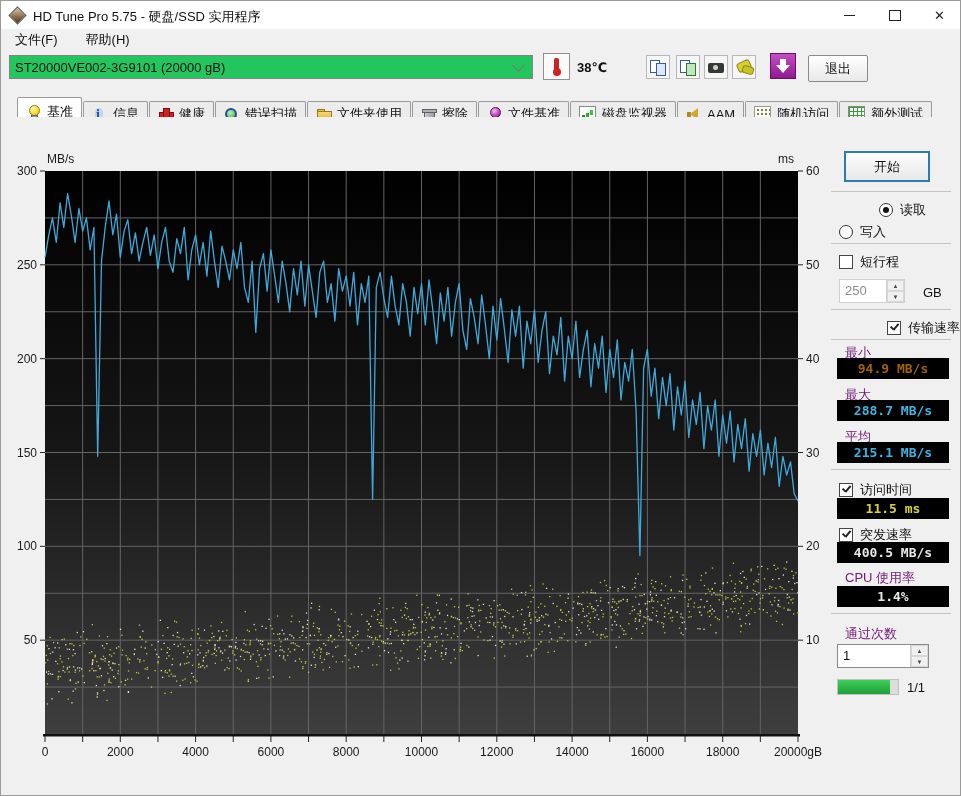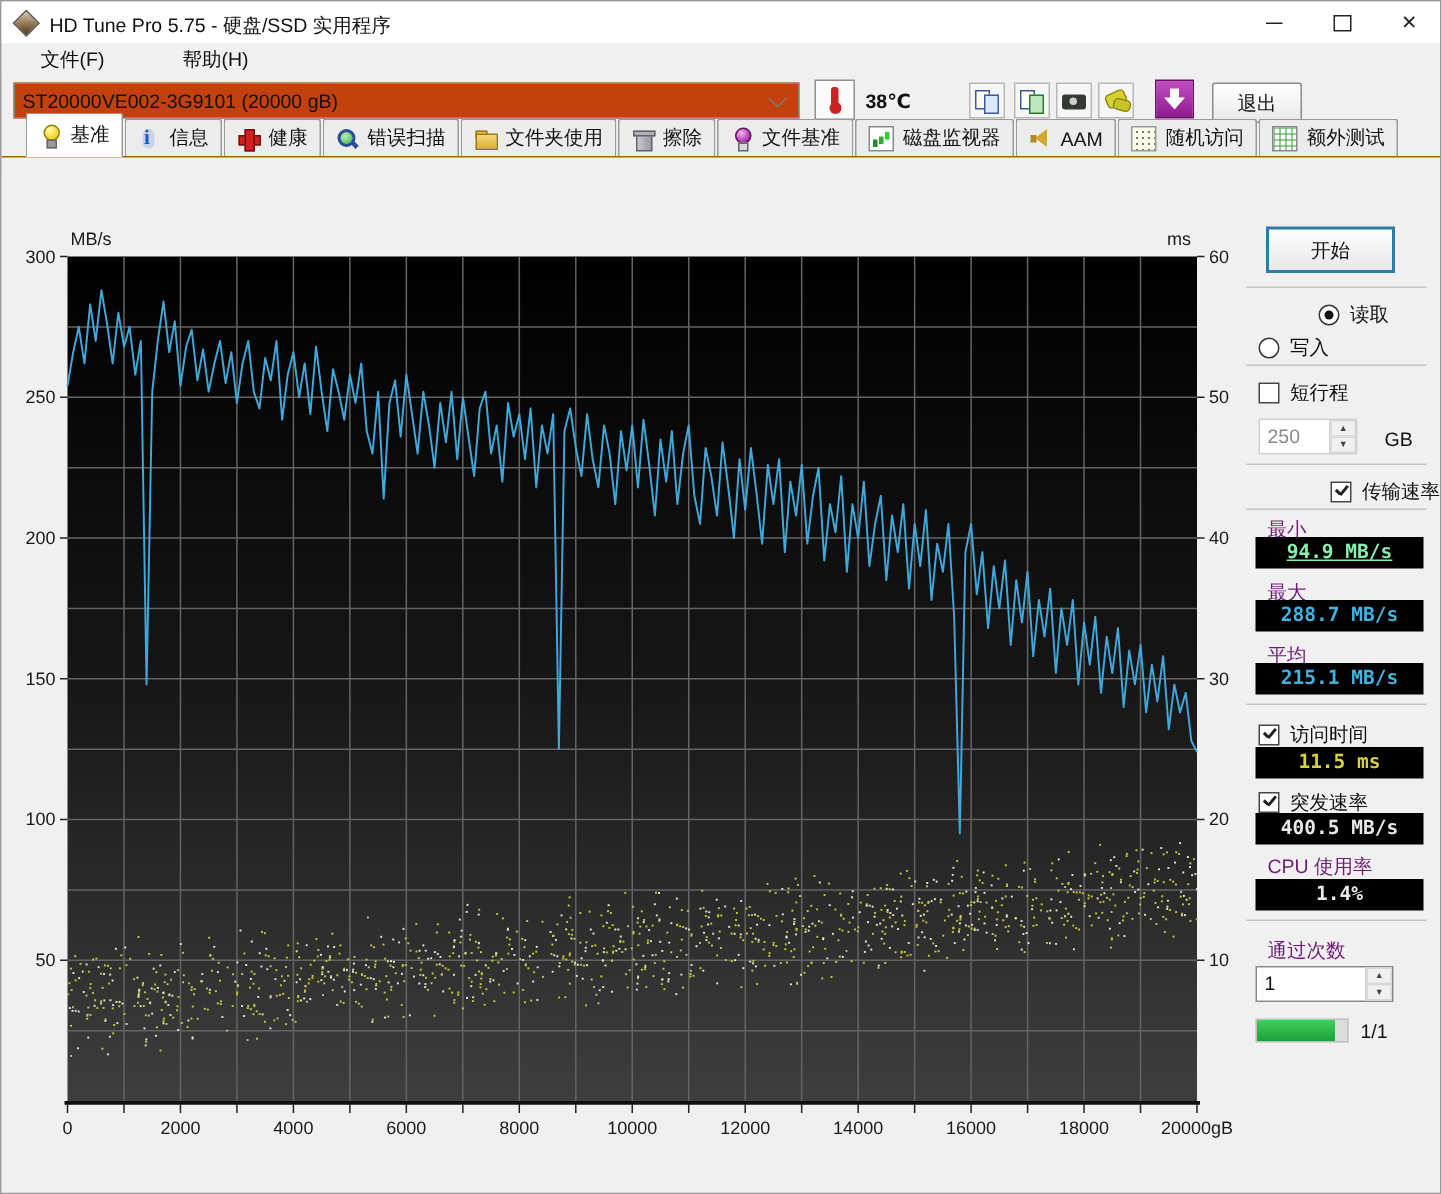--- a/index.html
+++ b/index.html
@@ -11,23 +11,23 @@
   #titlebar{left:0;top:0;width:961px;height:28px;background:#ffffff;}
   #app-icon{left:10px;top:8px;width:11px;height:11px;transform:rotate(45deg);
      background:linear-gradient(135deg,#d8c8a8,#8a6a48 60%,#4a3828);border:1px solid #555;}
   #title-text{left:32px;top:7px;white-space:nowrap;}
   .wctl{top:0;height:28px;width:45px;display:flex;align-items:center;justify-content:center;color:#222;}
   #btn-min{left:826px;}#btn-max{left:871px;}#btn-close{left:916px;}
   #btn-max span{width:10px;height:9px;border:1px solid #222;display:inline-block;}
   #btn-min span{width:11px;height:0;border-top:1px solid #222;display:inline-block;}
   
   #menubar{left:0;top:28px;width:961px;height:22px;background:#f0f0f0;display:flex;align-items:center;}
-  .menu-item{padding:0 26px;height:22px;line-height:22px;}
+  .menu-item{padding:0 14px;height:22px;line-height:22px;}
   
-  #drive-select{left:8px;top:54px;width:524px;height:24px;background:#c2410c;border:1px solid #848484;
+  #drive-select{left:8px;top:54px;width:524px;height:24px;background:#22c55e;border:1px solid #848484;
      display:flex;align-items:center;box-sizing:border-box;}
   #drive-text{padding-left:5px;flex:1;white-space:nowrap;overflow:hidden;}
   #drive-chevron{width:8px;height:8px;border-right:1.5px solid #777;border-bottom:1.5px solid #777;
      transform:rotate(45deg);margin-right:9px;margin-top:-4px;}
   #temp-btn{left:542px;top:52px;width:27px;height:27px;background:#fafafa;border:1px solid #909090;box-sizing:border-box;}
   .thermo{position:absolute;left:10px;top:4px;width:5px;height:13px;background:#cc2222;border-radius:2px;}
   .thermo-bulb{position:absolute;left:9px;top:14px;width:8px;height:8px;background:#cc2222;border-radius:50%;}
   #temp-text{left:576px;top:59px;font-weight:bold;}
   .toolbtn{top:54px;width:24px;height:24px;background:#f6f6f6;border:1px solid #b8b8b8;box-sizing:border-box;}
   #tb-0{left:645px;}#tb-1{left:675px;}#tb-2{left:703px;}#tb-3{left:731px;}
@@ -38,21 +38,21 @@
   .ic-doc2g:after{content:"";position:absolute;left:9px;top:7px;width:8px;height:11px;background:#bfe6bf;border:1px solid #2a7a2a;}
   .ic-camera:before{content:"";position:absolute;left:3px;top:7px;width:16px;height:10px;background:#323a32;border-radius:2px;}
   .ic-camera:after{content:"";position:absolute;left:8px;top:9px;width:5px;height:5px;background:#cfcfcf;border-radius:50%;}
   .ic-options:before{content:"";position:absolute;left:4px;top:5px;width:12px;height:8px;background:#d8d030;border:1px solid #8f8818;border-radius:3px;transform:rotate(-25deg);}
   .ic-options:after{content:"";position:absolute;left:9px;top:10px;width:10px;height:6px;background:#c8c428;border:1px solid #8f8818;border-radius:3px;transform:rotate(15deg);}
   .ic-down:before{content:"";position:absolute;left:9px;top:5px;width:6px;height:7px;background:#fff;}
   .ic-down:after{content:"";position:absolute;left:5px;top:11px;border-left:7px solid transparent;border-right:7px solid transparent;border-top:8px solid #fff;}
   #exit-btn{left:807px;top:54px;width:58px;height:25px;background:linear-gradient(#ffffff,#e9e9e9);
      border:1px solid #8a8a8a;border-radius:2px;display:flex;align-items:center;justify-content:center;}
   
-  #tabbar{left:0;top:76px;width:961px;height:28px;border-bottom:1px solid #a16207;box-sizing:border-box;
+  #tabbar{left:0;top:100px;width:961px;height:28px;border-bottom:3px solid #a16207;box-sizing:border-box;
      display:flex;align-items:flex-end;padding-left:16px;}
   .tab{height:24px;display:flex;align-items:center;gap:6px;padding:0 8px;border:1px solid #9a9a9a;
      border-bottom:none;background:#ececec;margin-right:1px;border-top-left-radius:2px;border-top-right-radius:2px;}
   .tab.active{background:#ffffff;height:28px;margin-bottom:-1px;border-bottom:1px solid #fff;}
   .ti{width:15px;height:15px;display:inline-block;position:relative;flex:0 0 15px;}
   .i-bulb:before{content:"";position:absolute;left:3px;top:0;width:9px;height:9px;border-radius:50%;
      background:radial-gradient(circle at 35% 30%,#fff8b0,#f2d518 70%,#c8a800);border:1px solid #8f7d10;}
   .i-bulb:after{content:"";position:absolute;left:5px;top:10px;width:5px;height:4px;background:#9a9a9a;border:1px solid #666;}
   .i-bulbp:before{content:"";position:absolute;left:3px;top:0;width:9px;height:9px;border-radius:50%;
      background:radial-gradient(circle at 35% 30%,#f0b8f0,#b030b0 70%,#781878);border:1px solid #5a105a;}
@@ -1573,21 +1573,21 @@
     <div class="abs" style="left:922px;top:168px;">GB</div>
     <div class="abs rule" style="top:192px;"></div>
 
     <div class="abs opt" style="left:838px;top:202px;padding-left:48px;">
       <span class="cb on"></span>
       <span>传输速率</span>
     </div>
     <div class="abs rule" style="top:222px;"></div>
 
     <div class="abs plabel" style="top:227px;">最小</div>
-    <div class="abs lcd" style="top: 241px; color: #86efac; text-decoration: underline;">94.9 MB/s</div>
+    <div class="abs lcd" style="top: 241px; color: #a16207;">94.9 MB/s</div>
     <div class="abs plabel" style="top:269px;">最大</div>
     <div class="abs lcd" style="top: 283px; color: rgb(63, 180, 228);">288.7 MB/s</div>
     <div class="abs plabel" style="top:311px;">平均</div>
     <div class="abs lcd" style="top: 325px; color: rgb(63, 180, 228);">215.1 MB/s</div>
     <div class="abs rule" style="top:352px;"></div>
 
     <div class="abs opt" style="left:838px;top:364px;">
       <span class="cb on"></span>
       <span>访问时间</span>
     </div>

